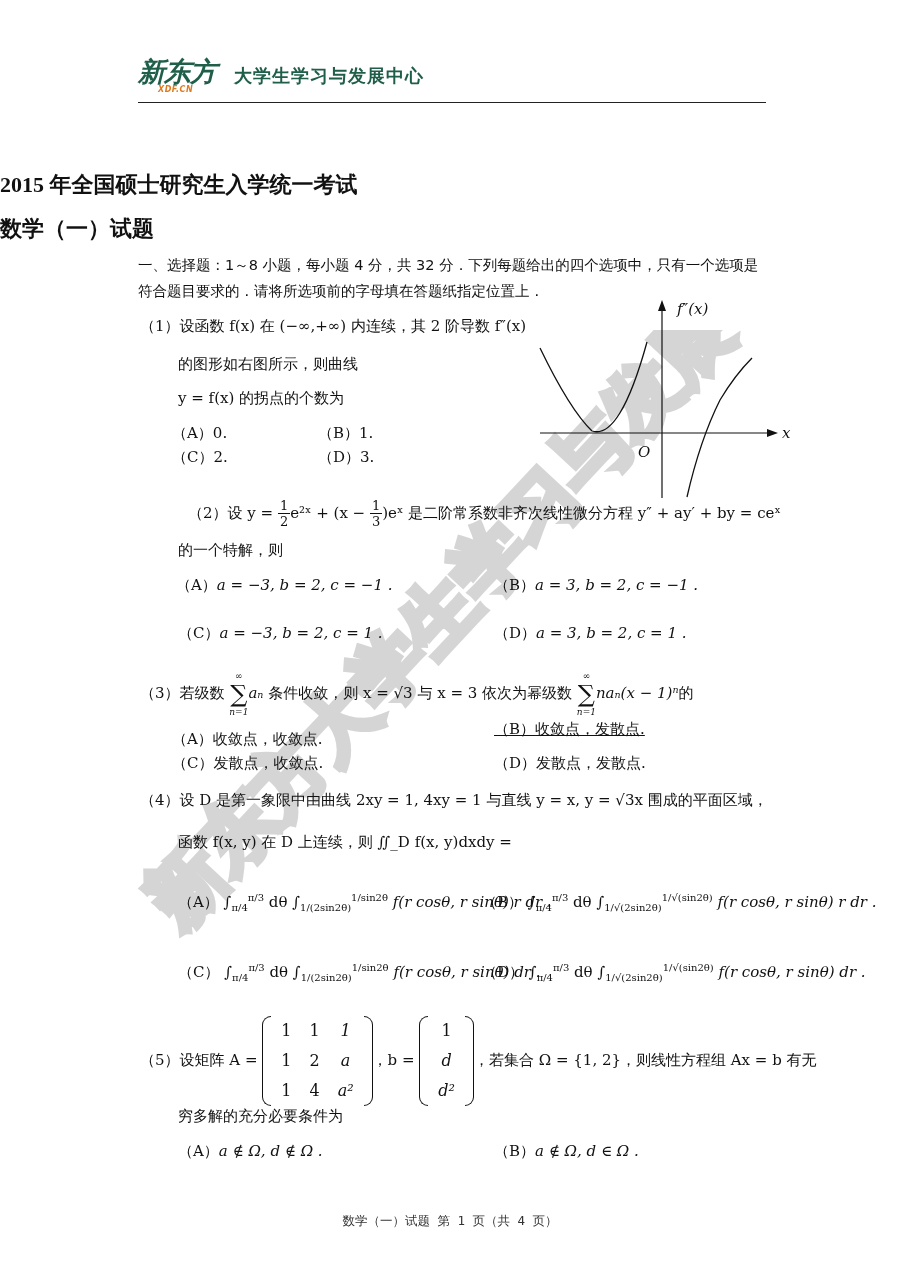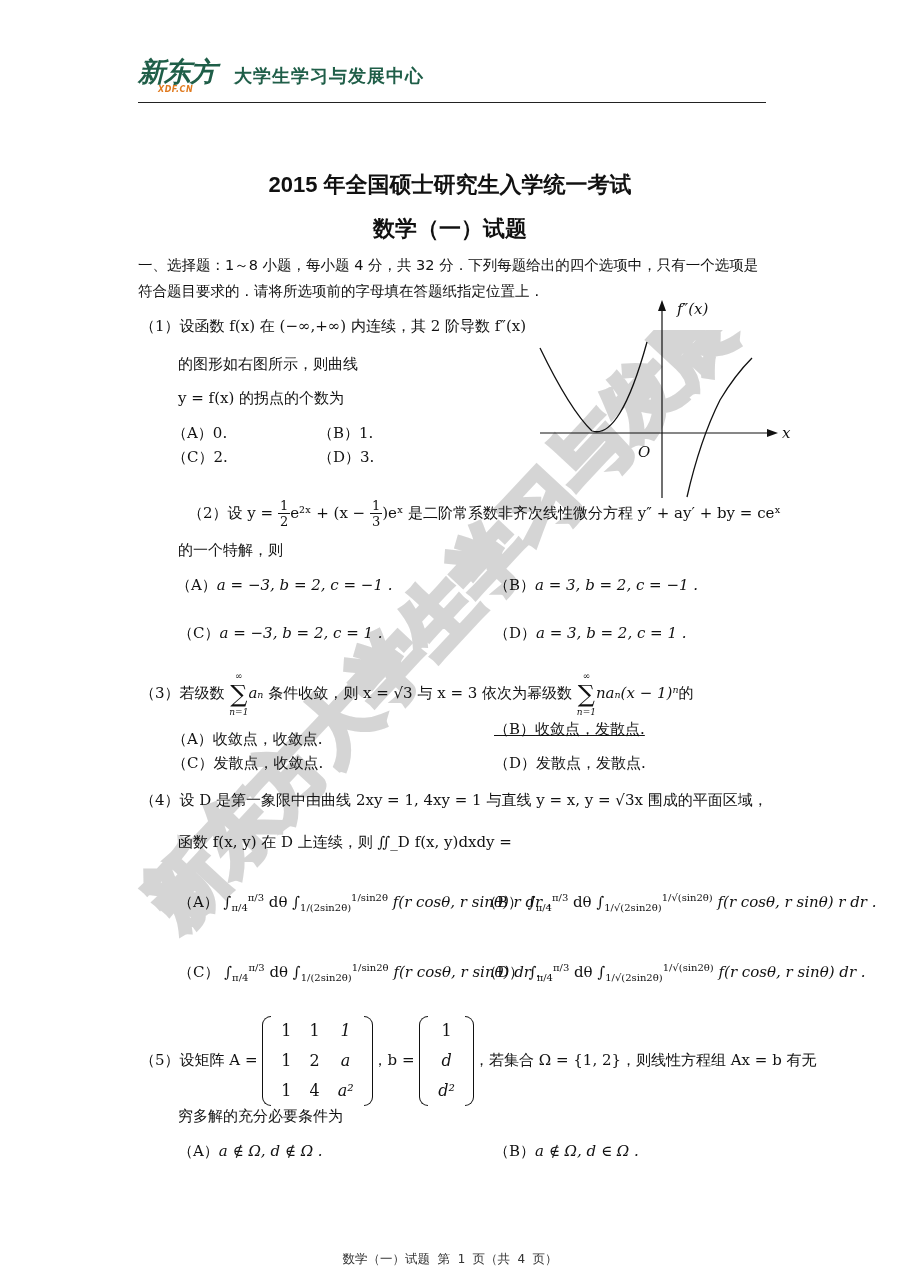--- a/index.html
+++ b/index.html
@@ -7,35 +7,35 @@
          font-family: "DejaVu Serif", "Liberation Serif", serif; color: #111; }
   .abs { position: absolute; }
   .header-logo { left: 138px; top: 58px; }
   .logo-main { font-family: "DejaVu Sans", sans-serif; font-weight: bold; font-style: italic;
                font-size: 27px; color: #1f5e48; letter-spacing: -1px; line-height: 28px; }
   .logo-sub { font-family: "DejaVu Sans", sans-serif; font-weight: bold; font-style: italic;
               font-size: 8px; color: #e07a1f; position: absolute; left: 20px; top: 27px; letter-spacing: 0.5px; }
   .header-org { left: 234px; top: 64px; font-family: "DejaVu Sans", sans-serif; font-weight: bold;
                 font-size: 18px; color: #1f5e48; letter-spacing: 1px; }
   .header-rule { left: 138px; top: 102px; width: 628px; height: 1px; background: #222; }
-  .title { left: 0; width: 900px; text-align: center; font-family: Liberation Sans, sans-serif;
+  .title { left: 0; width: 900px; text-align: left; font-family: Liberation Serif, serif;
            font-weight: bold; font-size: 22px; color: #111; }
   .t1 { top: 170px; }
   .t2 { top: 214px; }
   .section-intro { left: 138px; top: 252px; width: 630px; font-family: "DejaVu Sans", sans-serif;
                    font-size: 14.5px; line-height: 26px; color: #111; }
   .q { font-size: 15px; line-height: 20px; color: #111; }
   .math { font-family: "DejaVu Serif", serif; font-style: italic; }
   .opt { font-size: 15px; color: #111; }
   .frac { display: inline-block; vertical-align: middle; text-align: center; font-size: 13px; line-height: 15px; }
   .frac .num { display: block; border-bottom: 1px solid #111; padding: 0 2px; }
   .frac .den { display: block; padding: 0 2px; }
   .graph { left: 520px; top: 290px; width: 290px; height: 215px; }
   .footer { left: 0; width: 900px; top: 1213px; text-align: center; font-family: "DejaVu Sans Mono", monospace;
-            font-size: 12.5px; color: #333; margin-top: 38px; }
+            font-size: 12.5px; color: #333; }
   .watermark { left: 120px; top: 330px; width: 700px; height: 620px; pointer-events: none; }
   .matrix { display: inline-block; vertical-align: middle; position: relative; padding: 0 10px; }
   .matrix table { border-collapse: collapse; }
   .matrix td { padding: 2px 9px; font-size: 16px; text-align: center; line-height: 26px; }
   .paren-l, .paren-r { position: absolute; top: 0; bottom: 0; width: 8px; border: 1.2px solid #111; }
   .paren-l { left: 0; border-right: none; border-radius: 10px 0 0 10px; }
   .paren-r { right: 0; border-left: none; border-radius: 0 10px 10px 0; }
   .sum { display: inline-block; vertical-align: middle; text-align: center; line-height: 12px; }
   .sum .sym { font-size: 24px; display: block; line-height: 24px; }
   .sum .lim { font-size: 9px; display: block; font-style: italic; }

